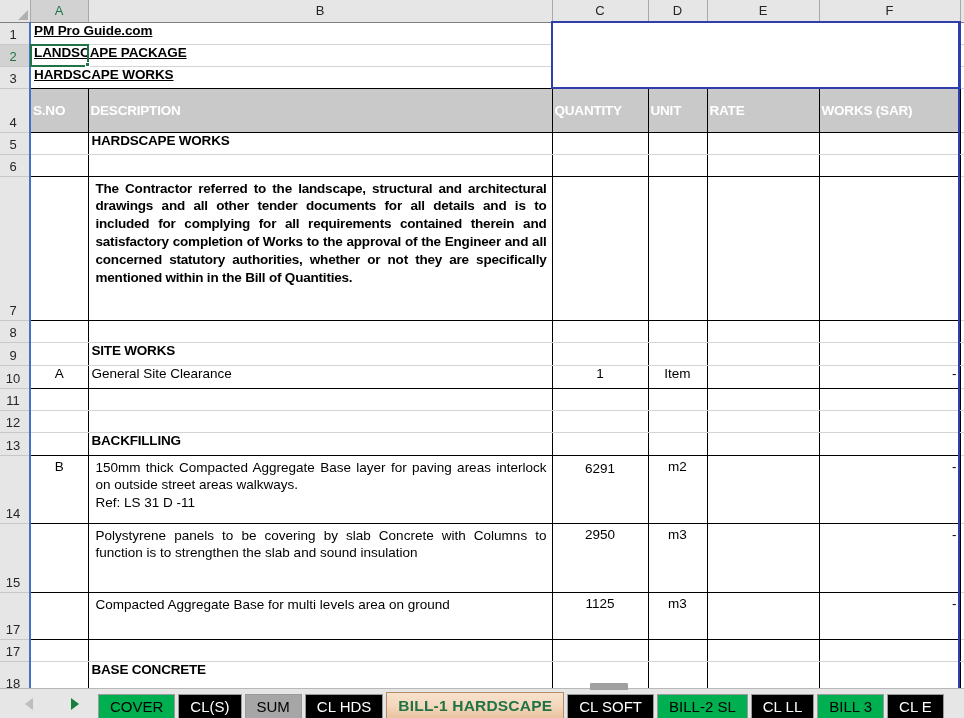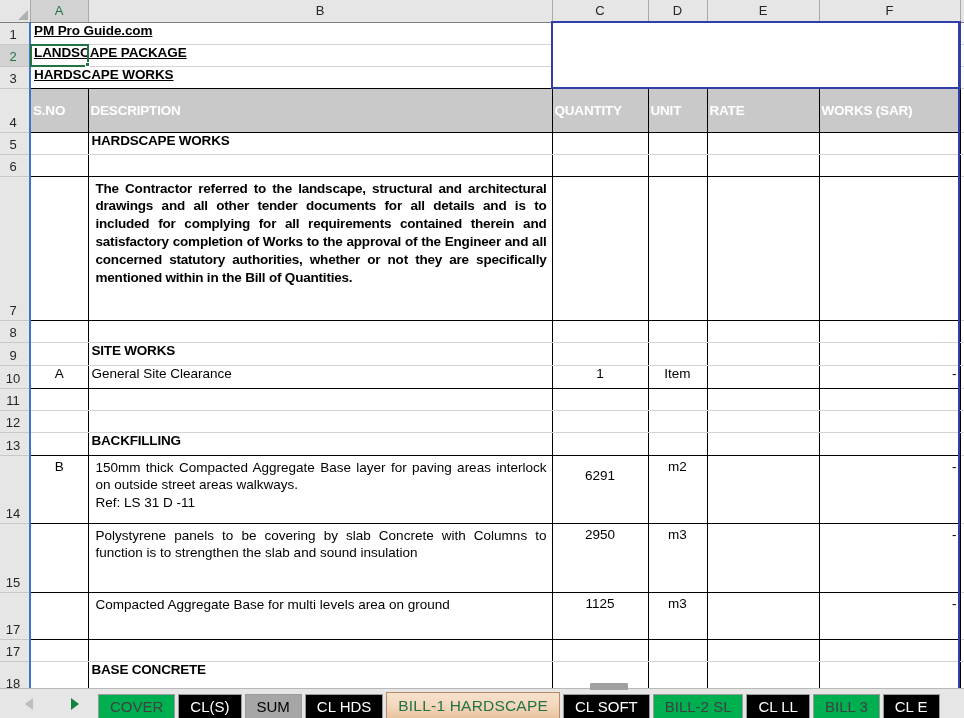--- a/index.html
+++ b/index.html
@@ -201,27 +201,27 @@
   .tab {
     height: 24px;
     line-height: 24px;
     padding: 0 11px;
     font-size: 15px;
     white-space: nowrap;
     border: 1px solid #9a9a9a;
     border-bottom: none;
     font-family: "Liberation Sans", sans-serif;
   }
-  .tab-green  { background: #00b050; color: #404040; margin-top: 12px; }
+  .tab-green  { background: #00b050; color: #000000; margin-top: 12px; }
   .tab-black  { background: #000000; color: #ffffff; }
   .tab-gray   { background: #a6a6a6; color: #000000; }
   .tab-active {
     background: linear-gradient(to bottom, #f7e2ce 0%, #f3d6bb 55%, #e9c3a0 100%);
     color: #217346;
-    font-weight: normal;
+    font-weight: bold;
     height: 26px;
     line-height: 26px;
     border: 1px solid #b98b62;
     border-bottom: none;
     font-size: 15.5px;
     letter-spacing: 0.2px;
   }
   .scroll-nub {
     position: absolute;
     left: 590px;
@@ -393,21 +393,21 @@
         <td class="nob"></td>
       </tr>
 
       <tr>
         <td class="rowhead" style="height:68px">14</td>
         <td class="c bdr-all center" style="padding-top:3px">B</td>
         <td class="c bdr-all just vtop" style="padding:3px 5px 2px 7px">
           <span>150mm thick Compacted Aggregate Base layer for paving areas interlock on outside street areas walkways.</span>
           <div style="text-align:center">Ref: LS 31 D -11</div>
         </td>
-        <td class="c bdr-all center" style="padding-top:12px">6291</td>
+        <td class="c bdr-all center" style="padding-top:5px">6291</td>
         <td class="c bdr-all center" style="padding-top:3px">m2</td>
         <td class="c bdr-all"></td>
         <td class="c bdr-all right" style="padding-top:3px">-</td>
         <td class="nob"></td>
       </tr>
 
       <tr>
         <td class="rowhead" style="height:69px">15</td>
         <td class="c bdr-all"></td>
         <td class="c bdr-all just vtop red" style="padding:3px 5px 2px 7px">Polystyrene panels to be covering by slab Concrete with Columns to function is to strengthen the slab and sound insulation</td>

